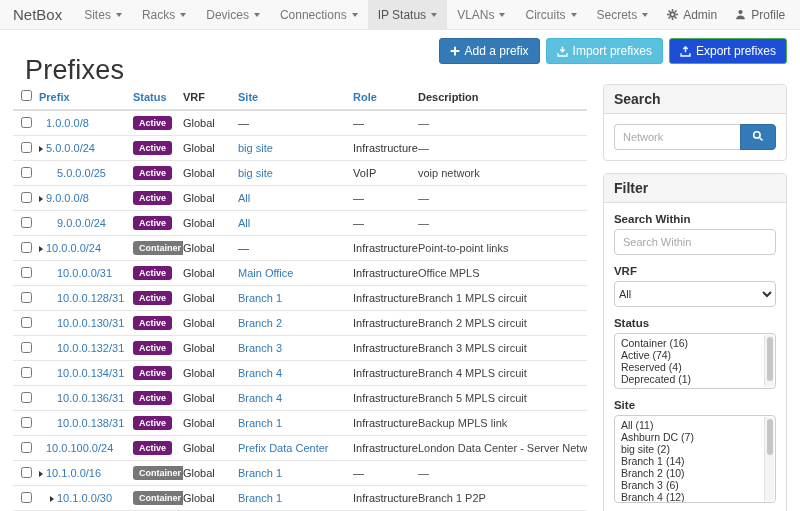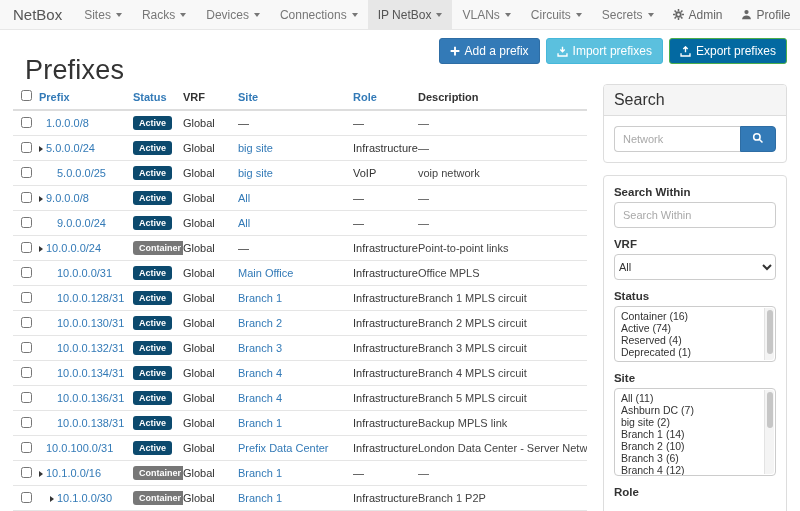--- a/index.html
+++ b/index.html
@@ -27,21 +27,21 @@
   
   .page { padding:0 13px; }
   .header-row { position:relative; height:54px; }
   .page-title { position:absolute; left:0; top:13px; margin:12px;
                 font-size:27px; font-weight:400; color:#333; letter-spacing:.2px; }
   .toolbar { position:absolute; right:0; top:8px; display:flex; gap:6px; }
   .btn { display:flex; align-items:center; gap:5px; font-size:12px; color:#fff;
          padding:4px 10px; border-radius:3px; cursor:pointer; line-height:16px; }
   .btn-primary { background:#337ab7; border:1px solid #2e6da4; }
   .btn-info    { background:#5bc0de; border:1px solid #46b8da; }
-  .btn-success { background:#0369a1; border:1px solid #4cae4c; }
+  .btn-success { background:#1d4ed8; border:1px solid #4cae4c; }
   .btn svg { display:block; }
 
   
   .content { display:flex; align-items:flex-start; }
   .main { flex:1 1 auto; min-width:0; }
   .sidebar { width:184px; flex:0 0 184px; margin-left:16px; }
 
   
   table.prefix-table { width:100%; border-collapse:collapse; table-layout:fixed;
                        font-size:11px; }
@@ -54,29 +54,29 @@
   .prefix-table input[type=checkbox] { margin:0 0 0 8px; width:11px; height:11px; }
   a.lnk { color:#337ab7; text-decoration:none; cursor:pointer; }
   .maybe-link { color:#337ab7; cursor:pointer; }
   .maybe-link.plain { color:#333; cursor:default; }
   .indent { display:inline-block; height:1px; vertical-align:middle; }
   .tree-arrow { display:inline-block; width:0; height:0; margin-right:3px;
                 border-left:4px solid #333; border-top:3.5px solid transparent;
                 border-bottom:3.5px solid transparent; vertical-align:middle; }
   .badge { display:inline-block; font-size:9px; font-weight:bold; color:#fff;
            padding:2px 6px; border-radius:3px; line-height:10px; }
-  .badge.v-active { background:#0c4a6e; }
+  .badge.v-active { background:#701a75; }
   .badge.v-container { background:#777; }
   .cell-desc { color:#444; }
 
   
   .panel { border:1px solid #ddd; border-radius:4px; margin-bottom:12px;
            background:#fff; }
   .panel-header { background:#f5f5f5; border-bottom:1px solid #ddd;
-                  padding:6px 10px; font-size:16px; font-weight:normal; color:#333;
+                  padding:6px 10px; font-size:14px; font-weight:bold; color:#333;
                   border-radius:3px 3px 0 0; }
   .panel-body { padding:10px; }
   .input-group { display:flex; }
   input.text { width:100%; height:26px; border:1px solid #ccc; border-radius:4px;
                font-size:11px; padding:0 8px; color:#555; outline:none;
                font-family:"Liberation Sans", sans-serif; }
   input.text::placeholder { color:#a9a9a9; }
   .input-group input.text { border-radius:4px 0 0 4px; border-right:0; }
   .search-btn { width:36px; height:26px; flex:0 0 36px; background:#337ab7;
                 border:1px solid #2e6da4; border-radius:0 4px 4px 0;
@@ -121,21 +121,21 @@
         <span>Devices</span>
         <span class="caret"></span>
       </div>
 
       <div class="nav-item">
         <span>Connections</span>
         <span class="caret"></span>
       </div>
 
       <div class="nav-item v-active">
-        <span>IP NetBox</span>
+        <span>IP Status</span>
         <span class="caret"></span>
       </div>
 
       <div class="nav-item">
         <span>VLANs</span>
         <span class="caret"></span>
       </div>
 
       <div class="nav-item">
         <span>Circuits</span>
@@ -357,21 +357,21 @@
               <td><span class="indent" style="width: 11px;"></span><span class="tree-arrow" style="visibility: hidden;"></span><a class="lnk">10.0.0.138/31</a></td>
               <td><span class="badge v-active">Active</span></td>
               <td>Global</td>
               <td><span class="maybe-link">Branch 1</span></td>
               <td>Infrastructure</td>
               <td class="cell-desc">Backup MPLS link</td>
             </tr>
 
             <tr>
               <td><input type="checkbox" style=""></td>
-              <td><span class="indent" style="width: 0px;"></span><span class="tree-arrow" style="visibility: hidden;"></span><a class="lnk">10.0.100.0/31</a></td>
+              <td><span class="indent" style="width: 0px;"></span><span class="tree-arrow" style="visibility: hidden;"></span><a class="lnk">10.0.100.0/24</a></td>
               <td><span class="badge v-active">Active</span></td>
               <td>Global</td>
               <td><span class="maybe-link">Prefix Data Center</span></td>
               <td>Infrastructure</td>
               <td class="cell-desc">London Data Center - Server Network</td>
             </tr>
 
             <tr>
               <td><input type="checkbox" style=""></td>
               <td><span class="indent" style="width: 0px;"></span><span class="tree-arrow"></span><a class="lnk">10.1.0.0/16</a></td>
@@ -416,20 +416,21 @@
               <span><svg width="12" height="12" viewBox="0 0 16 16" fill="none" stroke="#fff" stroke-width="2">
                     <circle cx="6.5" cy="6.5" r="4.3"></circle>
                     <path d="M9.9 9.9 14 14"></path>
                   </svg></span>
             </div>
           </div>
         </div>
       </div>
 
       <div class="panel">
+        <div class="panel-header">Filter</div>
         <div class="panel-body">
           <div class="filter-group">
             <div class="filter-label">Search Within</div>
             <input class="text" type="text" placeholder="Search Within" style="">
           </div>
           <div class="filter-group">
             <div class="filter-label">VRF</div>
             <select class="vrf">
               <option>All</option>
             </select>

